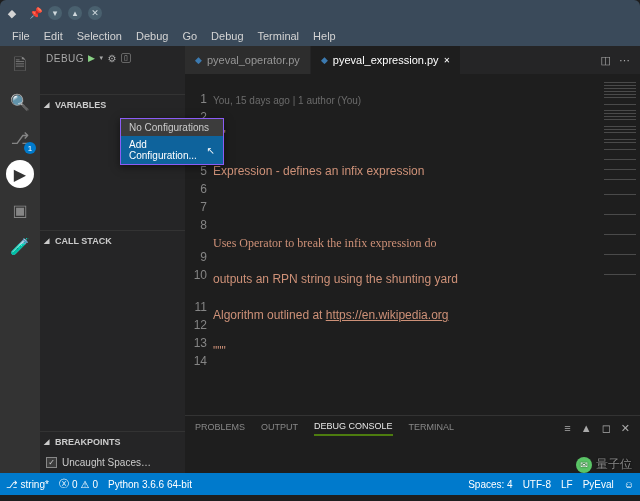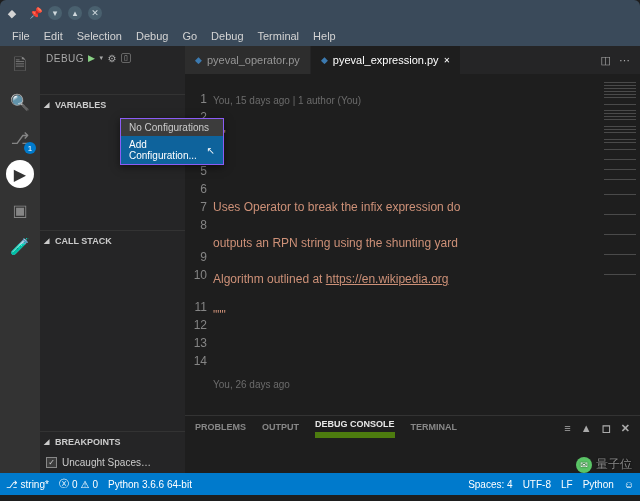--- a/index.html
+++ b/index.html
@@ -47,23 +47,23 @@
 .tabs .tact { display: flex; align-items: center; gap: 8px; padding: 0 10px; color: #aaa; font-size: 11px; }
 .code-area { flex: 1; display: flex; position: relative; overflow: hidden; }
 .gutter { width: 28px; background: #1e1e1e; color: #858585; font-size: 12px; text-align: right; padding: 2px 6px 0 0; line-height: 18px; font-family: Consolas, monospace; }
 .code { flex: 1; font-family: Consolas, monospace; font-size: 12px; line-height: 18px; color: #d4d4d4; padding-top: 2px; white-space: pre; overflow: hidden; }
 .lens { color: #6b6b6b; font-size: 10px; line-height: 14px; font-family: "Segoe UI", sans-serif; }
 .str { color: #ce9178; }
 .link { color: #ce9178; text-decoration: underline; }
 .mmap { width: 40px; background: #1e1e1e; position: relative; }
 .mmap .mline { position: absolute; left: 4px; right: 4px; height: 1px; background: #4a4a4a; }
 .panel { height: 58px; background: #1e1e1e; border-top: 1px solid #333; }
-.ptabs { height: 24px; display: flex; align-items: center; padding: 0 10px; gap: 16px; font-size: 9px; color: #888; font-weight: bold; }
+.ptabs { height: 24px; display: flex; align-items: center; padding: 0 10px; gap: 16px; font-size: 9px; color: #888; }
 .ptab { padding-bottom: 3px; }
-.ptab.active { color: #e7e7e7; border-bottom: 6px solid #4d7c0f; }
+.ptab.active { color: #e7e7e7; border-bottom: 2px solid #4d7c0f; }
 .ptabs .psp { flex: 1; }
 .ptabs .pact { display: flex; gap: 10px; color: #aaa; font-size: 11px; }
 .status { height: 22px; background: #007acc; color: #fff; font-size: 10px; display: flex; align-items: center; padding: 0 6px; gap: 10px; }
 .status .sp { flex: 1; }
 .status .si { display: flex; align-items: center; gap: 3px; }
 .watermark { position: absolute; right: 8px; bottom: 28px; color: #8a8a8a; font-size: 12px; text-shadow: 0 0 2px #000; display: flex; align-items: center; gap: 4px; z-index: 100; }
 .watermark .wicon { width: 16px; height: 16px; background: #5ac466; border-radius: 50%; display: flex; align-items: center; justify-content: center; font-size: 9px; color: #fff; }
 </style>
 </head>
 <body>
@@ -174,22 +174,23 @@
           <div>10</div>
         <div class="lens">&nbsp;</div>
         <div>11</div>
           <div>12</div>
           <div>13</div>
           <div>14</div>
       </div>
       <div class="code">
 <div class="lens">You, 15 days ago | 1 author (You)</div>
 <span class="str" style="display: block; height: 18px;">"""</span>
+<span class="str" style="display: block; height: 18px;">Expression - defines an infix expression</span>
 <span class="str" style="display: block; height: 18px;"></span>
-<span class="str" style="display: block; height: 18px;">Uses Operator to break the infix expression do</span>
+<span class="str" style="display: block; height: 18px; font-family: Liberation Serif, serif;">Uses Operator to break the infix expression do</span>
 <span class="str" style="display: block; height: 18px;">outputs an RPN string using the shunting yard </span>
 <span style="display: block; height: 18px;"><span class="str">Algorithm outlined at </span><span class="link">https://en.wikipedia.org</span></span>
 <span class="str" style="display: block; height: 18px;">"""</span>
 <span style="display: block; height: 18px;"></span>
 <div class="lens">You, 26 days ago</div>
 
 
 
 
 
@@ -251,20 +252,20 @@
       <span>ⓧ</span>
       <span>0</span>
       <span>⚠</span>
       <span>0</span>
     </div>
   <div class="si">Python 3.6.6 64-bit</div>
   <div class="sp"></div>
   <div class="si">Spaces: 4</div>
   <div class="si">UTF-8</div>
   <div class="si">LF</div>
-  <div class="si">Python</div>
+  <div class="si">PyEval</div>
   <div class="si">☺</div>
 </div>
 
 <div class="watermark">
   <span class="wicon">✉</span>
   <span>量子位</span>
 </div>
 
 </body></html>

